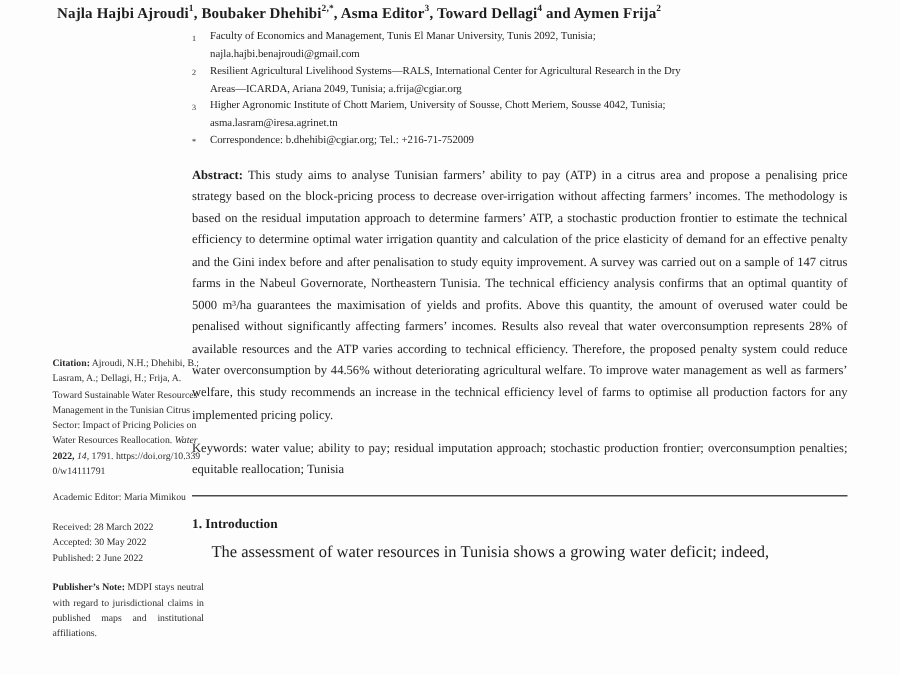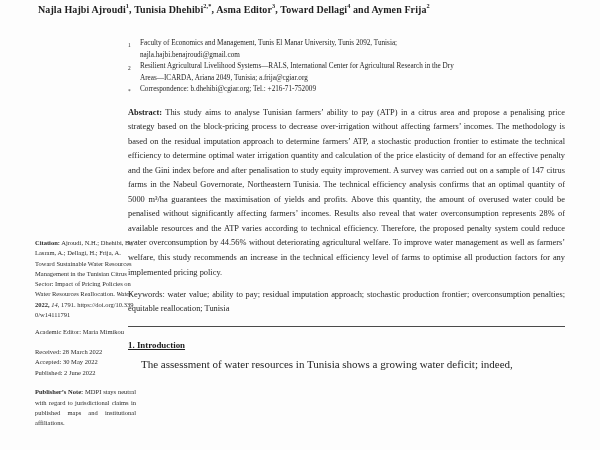--- a/index.html
+++ b/index.html
@@ -13,21 +13,21 @@
   .page{position:relative;width:600px;height:450px;background:#fdfdfd;}
 
   
   .authors{
     position:absolute;left:38px;top:3px;width:540px;
     font-size:10px;font-weight:bold;letter-spacing:.1px;white-space:nowrap;
   }
   .authors sup{font-size:6.3px;font-weight:bold;position:relative;top:-1px;}
 
   
-  .main{position:absolute;left:128px;top:38px;width:437px;}
+  .main{position:absolute;left:128px;top:19px;width:437px;}
 
   .aff-list{margin:0;padding:0;list-style:none;}
   .aff-item{display:flex;font-size:7.2px;line-height:11.5px;}
   .aff-marker{
     width:12px;flex:0 0 12px;font-size:5.4px;position:relative;top:1.5px;
     text-align:left;
   }
   .aff-text{flex:1;white-space:pre-line;text-align:justify;}
 
   .abstract{
@@ -38,21 +38,21 @@
   .keywords{
     margin:8px 0 0 0;font-size:8.4px;line-height:14.2px;text-align:justify;
   }
   .keywords .lbl{font-weight:normal;}
 
   .rule{
     margin-top:10px;border:none;border-top:1px solid #4a4a4a;height:0;width:100%;
   }
 
   .intro-heading{
-    margin:13px 0 0 0;font-size:8.9px;font-weight:bold;text-decoration:underline;
+    margin:13px 0 0 0;font-size:8.9px;font-weight:bold;
   }
   .intro-para{
     margin:7px 0 0 0;font-size:11px;line-height:14.5px;text-indent:13px;text-align:justify;
   }
 
   
   .sidebar{
     position:absolute;left:35px;top:238px;width:101px;
     font-size:6.5px;line-height:10.3px;color:#2b2b2b;
   }
@@ -67,21 +67,21 @@
   .dates div{line-height:10.6px;}
   .pubnote{margin:9px 0 0 0;text-align:justify;}
   .pubnote .lbl{font-weight:bold;}
 </style>
 </head>
 <body>
 
 <div class="page">
 
   <div class="authors">
-    <span>Najla Hajbi Ajroudi</span><sup>1</sup><span>, </span><span>Tunisia Dhehibi</span><sup>2,*</sup><span>, </span><span>Asma Editor</span><sup>3</sup><span>, </span><span>Toward Dellagi</span><sup>4</sup><span> and </span><span>Aymen Frija</span><sup>2</sup>
+    <span>Najla Hajbi Ajroudi</span><sup>1</sup><span>, </span><span>Boubaker Dhehibi</span><sup>2,*</sup><span>, </span><span>Asma Editor</span><sup>3</sup><span>, </span><span>Toward Dellagi</span><sup>4</sup><span> and </span><span>Aymen Frija</span><sup>2</sup>
   </div>
 
   <aside class="sidebar">
     <p class="citation">
       <span class="lbl">Citation:</span>
       <span>Ajroudi, N.H.; Dhehibi, B.; Lasram, A.; Dellagi, H.; Frija, A. Toward Sustainable Water Resources Management in the Tunisian Citrus Sector: Impact of Pricing Policies on Water Resources Reallocation.</span>
       <span class="journal">Water</span>
       <span class="year">2022,</span>
       <span class="volume">14,</span>
       <span>1791.</span>
@@ -109,20 +109,25 @@
         <span class="aff-marker">1</span>
         <span class="aff-text">Faculty of Economics and Management, Tunis El Manar University, Tunis 2092, Tunisia;
 najla.hajbi.benajroudi@gmail.com</span>
       </li>
       <li class="aff-item">
         <span class="aff-marker">2</span>
         <span class="aff-text">Resilient Agricultural Livelihood Systems—RALS, International Center for Agricultural Research in the Dry
 Areas—ICARDA, Ariana 2049, Tunisia; a.frija@cgiar.org</span>
       </li>
       <li class="aff-item">
+        <span class="aff-marker">3</span>
+        <span class="aff-text">Higher Agronomic Institute of Chott Mariem, University of Sousse, Chott Meriem, Sousse 4042, Tunisia;
+asma.lasram@iresa.agrinet.tn</span>
+      </li>
+      <li class="aff-item">
         <span class="aff-marker">*</span>
         <span class="aff-text">Correspondence: b.dhehibi@cgiar.org; Tel.: +216-71-752009</span>
       </li>
     </ul>
 
     <p class="abstract">
       <span class="lbl">Abstract:</span>
       <span>This study aims to analyse Tunisian farmers’ ability to pay (ATP) in a citrus area and propose a penalising price strategy based on the block-pricing process to decrease over-irrigation without affecting farmers’ incomes. The methodology is based on the residual imputation approach to determine farmers’ ATP, a stochastic production frontier to estimate the technical efficiency to determine optimal water irrigation quantity and calculation of the price elasticity of demand for an effective penalty and the Gini index before and after penalisation to study equity improvement. A survey was carried out on a sample of 147 citrus farms in the Nabeul Governorate, Northeastern Tunisia. The technical efficiency analysis confirms that an optimal quantity of 5000 m³/ha guarantees the maximisation of yields and profits. Above this quantity, the amount of overused water could be penalised without significantly affecting farmers’ incomes. Results also reveal that water overconsumption represents 28% of available resources and the ATP varies according to technical efficiency. Therefore, the proposed penalty system could reduce water overconsumption by 44.56% without deteriorating agricultural welfare. To improve water management as well as farmers’ welfare, this study recommends an increase in the technical efficiency level of farms to optimise all production factors for any implemented pricing policy.</span>
     </p>
 

